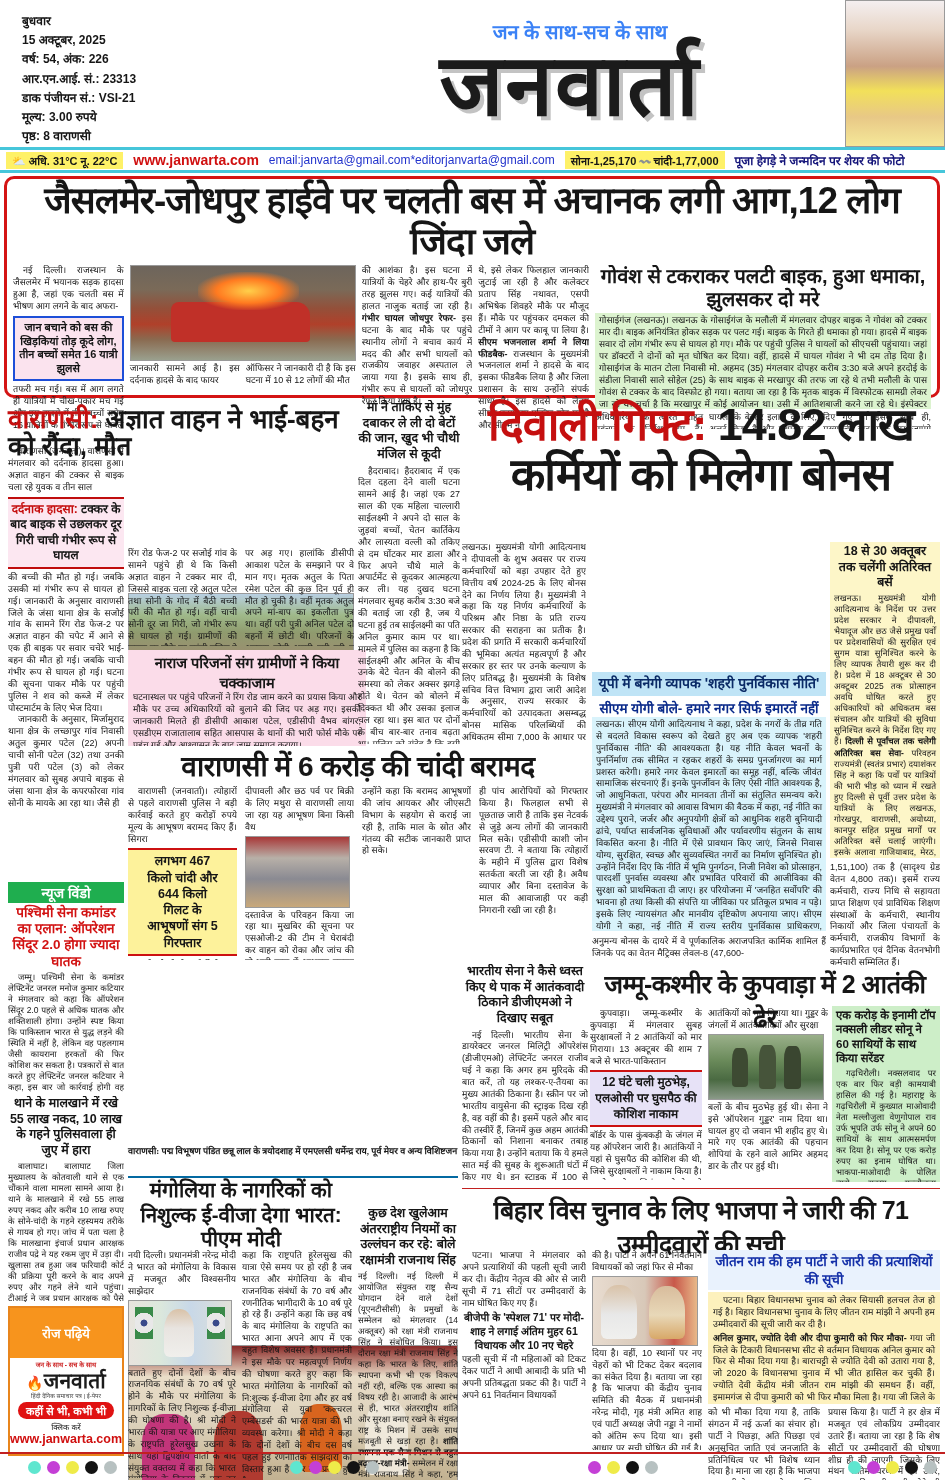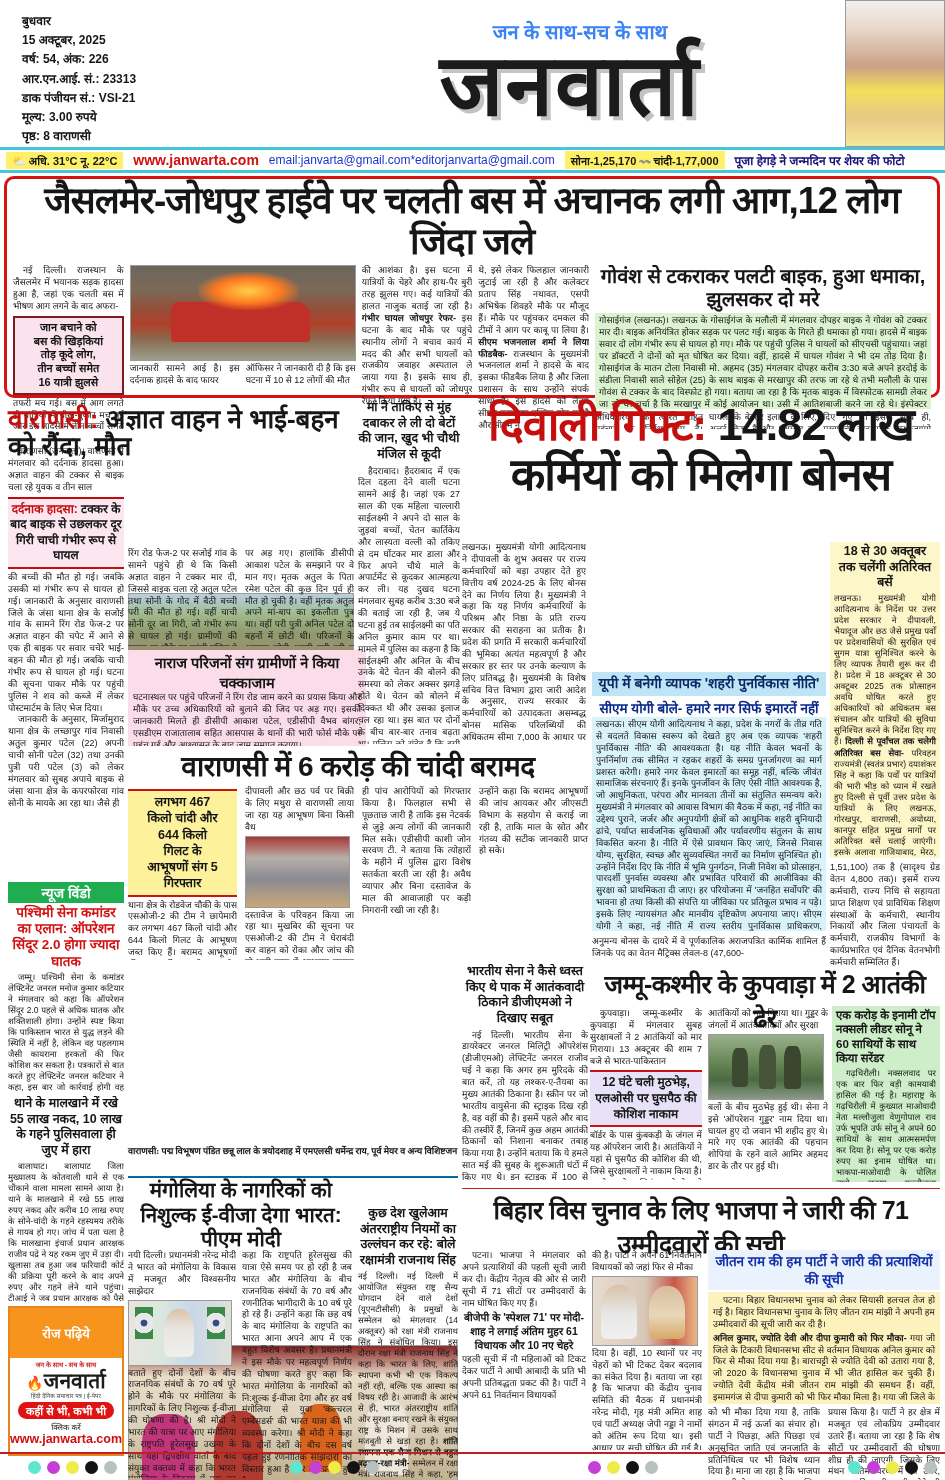--- a/index.html
+++ b/index.html
@@ -18,21 +18,21 @@
   .logo{font-weight:bold;font-size:86px;line-height:1;color:#1b1b1b;text-shadow:4px 4px 0 #c3c3c3;letter-spacing:2px;}
   
   .infobar{display:flex;align-items:center;gap:10px;border-top:3px solid #46c6da;border-bottom:3px solid #46c6da;box-sizing:border-box;padding:0 6px;background:#fff;}
   .chip{background:#fef167;padding:1px 6px;font-weight:bold;font-size:11px;white-space:nowrap;}
   .site{color:#d01010;font-weight:bold;font-size:14px;}
   .mail{color:#2233cc;font-size:12px;}
   .pooja-cap{color:#15157a;font-weight:bold;font-size:12px;white-space:nowrap;}
   
   .leadbox{border:3px solid #d41414;border-radius:10px;box-sizing:border-box;padding:2px 6px;background:#fff;}
   .lead-head{font-size:37px;font-weight:bold;text-align:center;line-height:1.1;letter-spacing:-1px;}
-  .pinkbox{background:#fbe3ee;border:2px solid #7f1d1d;font-weight:bold;text-align:center;font-size:11px;line-height:1.25;padding:3px 18px;margin:3px 0;}
+  .pinkbox{background:#fbe3ee;border:2px solid #1d4ed8;font-weight:bold;text-align:center;font-size:11px;line-height:1.25;padding:3px 4px;margin:3px 0;}
   .greenblock{background:#dcf3cf;padding:2px 4px;}
   .gov-head{font-size:20px;font-weight:bold;text-align:center;line-height:1.15;}
   .boldin{font-weight:bold;}
   
   .var-head{font-size:26px;font-weight:bold;line-height:1.05;}
   .red{color:#c50f0f;}
   .pinkbox2{background:#fce7f1;border-top:2px solid #c00d0d;border-bottom:2px solid #c00d0d;font-weight:bold;text-align:center;font-size:12px;line-height:1.3;padding:3px 1px;margin:3px 0;}
   .chakka{background:#fbdce9;padding:2px 5px;}
   .chakka-h{font-size:14.5px;font-weight:bold;text-align:center;}
   
@@ -169,30 +169,31 @@
   <div class="abs b9 j clip" style="left:592px;top:936px;width:234px;height:26px;">अनुमन्य बोनस के दायरे में वे पूर्णकालिक अराजपत्रित कार्मिक शामिल हैं जिनके पद का वेतन मैट्रिक्स लेवल-8 (47,600-</div>
   <div class="abs yellowcol clip" style="left:830px;top:542px;width:110px;height:316px;">
     <div class="side-head">18 से 30 अक्तूबर तक चलेंगी अतिरिक्त बसें</div>
     <p class="b85 j" style="margin-top:2px;"><span>लखनऊ। मुख्यमंत्री योगी आदित्यनाथ के निर्देश पर उत्तर प्रदेश सरकार ने दीपावली, भैयादूज और छठ जैसे प्रमुख पर्वों पर प्रदेशवासियों की सुरक्षित एवं सुगम यात्रा सुनिश्चित करने के लिए व्यापक तैयारी शुरू कर दी है। प्रदेश में 18 अक्टूबर से 30 अक्टूबर 2025 तक प्रोत्साहन अवधि घोषित करते हुए अधिकारियों को अधिकतम बस संचालन और यात्रियों की सुविधा सुनिश्चित करने के निर्देश दिए गए हैं। </span><b class="boldin">दिल्ली से पूर्वांचल तक चलेगी अतिरिक्त बस सेवा- </b><span>परिवहन राज्यमंत्री (स्वतंत्र प्रभार) दयाशंकर सिंह ने कहा कि पर्वों पर यात्रियों की भारी भीड़ को ध्यान में रखते हुए दिल्ली से पूर्वी उत्तर प्रदेश के यात्रियों के लिए लखनऊ, गोरखपुर, वाराणसी, अयोध्या, कानपुर सहित प्रमुख मार्गों पर अतिरिक्त बसें चलाई जाएंगी। इसके अलावा गाजियाबाद, मेरठ, मुरादाबाद, बरेली, सहारनपुर, आगरा, अलीगढ़ और इटावा के लिए भी बसों की संख्या बढ़ाई जाएगी।</span></p>
   </div>
   <div class="abs b9 j clip" style="left:830px;top:862px;width:110px;height:138px;">1,51,100) तक है (सादृश्य ग्रेड वेतन 4,800 तक)। इसमें राज्य कर्मचारी, राज्य निधि से सहायता प्राप्त शिक्षण एवं प्राविधिक शिक्षण संस्थाओं के कर्मचारी, स्थानीय निकायों और जिला पंचायतों के कर्मचारी, राजकीय विभागों के कार्यप्रभारित एवं दैनिक वेतनभोगी कर्मचारी सम्मिलित हैं।</div>
 
   <div class="abs silver-head" style="left:128px;top:746px;width:460px;">वाराणसी में 6 करोड़ की चांदी बरामद</div>
   <div class="abs" style="left:128px;top:786px;width:460px;height:174px;display:flex;gap:8px;">
     <div class="b9 j clip" style="width:109px;">
+      <p class="ind">वाराणसी (जनवार्ता)। त्योहारों से पहले वाराणसी पुलिस ने बड़ी कार्रवाई करते हुए करोड़ों रुपये मूल्य के आभूषण बरामद किए हैं। सिगरा</p>
       <div class="yellowbox">लगभग 467 किलो चांदी और 644 किलो गिलट के आभूषणों संग 5 गिरफ्तार</div>
       <p>थाना क्षेत्र के रोडवेज चौकी के पास एसओजी-2 की टीम ने छापेमारी कर लगभग 467 किलो चांदी और 644 किलो गिलट के आभूषण जब्त किए हैं। बरामद आभूषणों की बाजार कीमत करीब 6 करोड़ रुपये आंकी जा रही है। जानकारी के अनुसार,</p>
     </div>
     <div class="b9 j clip" style="width:109px;">
       <p>दीपावली और छठ पर्व पर बिक्री के लिए मथुरा से वाराणसी लाया जा रहा यह आभूषण बिना किसी वैध</p>
       <div class="photo" style="width:105px;height:72px;margin:2px 0;background:linear-gradient(180deg,#a83838 0%,#b8b0a8 30%,#8a8a92 60%,#c8a87a 100%);"></div>
       <p>दस्तावेज के परिवहन किया जा रहा था। मुखबिर की सूचना पर एसओजी-2 की टीम ने घेराबंदी कर वाहन को रोका और जांच की तो भारी मात्रा में आभूषण बरामद हुए। पुलिस ने इस प्रकरण में वाराणसी के</p>
     </div>
+    <div class="b9 j clip" style="width:109px;">उन्होंने कहा कि बरामद आभूषणों की जांच आयकर और जीएसटी विभाग के सहयोग से कराई जा रही है, ताकि माल के स्रोत और गंतव्य की सटीक जानकारी प्राप्त हो सके।</div>
     <div class="b9 j clip" style="width:109px;">ही पांच आरोपियों को गिरफ्तार किया है। फिलहाल सभी से पूछताछ जारी है ताकि इस नेटवर्क से जुड़े अन्य लोगों की जानकारी मिल सके। एडीसीपी काशी जोन सरवण टी. ने बताया कि त्योहारों के महीने में पुलिस द्वारा विशेष सतर्कता बरती जा रही है। अवैध व्यापार और बिना दस्तावेज के माल की आवाजाही पर कड़ी निगरानी रखी जा रही है।</div>
-    <div class="b9 j clip" style="width:109px;">उन्होंने कहा कि बरामद आभूषणों की जांच आयकर और जीएसटी विभाग के सहयोग से कराई जा रही है, ताकि माल के स्रोत और गंतव्य की सटीक जानकारी प्राप्त हो सके।</div>
   </div>
 
   <div class="abs clip" style="left:8px;top:882px;width:116px;height:210px;">
     <div class="nw-title">न्यूज विंडो</div>
     <div class="nw-head">पश्चिमी सेना कमांडर का एलान: ऑपरेशन सिंदूर 2.0 होगा ज्यादा घातक</div>
     <p class="b85 j ind">जम्मू। पश्चिमी सेना के कमांडर लेफ्टिनेंट जनरल मनोज कुमार कटियार ने मंगलवार को कहा कि ऑपरेशन सिंदूर 2.0 पहले से अधिक घातक और शक्तिशाली होगा। उन्होंने स्पष्ट किया कि पाकिस्तान भारत से युद्ध लड़ने की स्थिति में नहीं है, लेकिन वह पहलगाम जैसी कायराना हरकतों की फिर कोशिश कर सकता है। पत्रकारों से बात करते हुए लेफ्टिनेंट जनरल कटियार ने कहा, इस बार जो कार्रवाई होगी वह पहले से कहीं ज्यादा घातक होगी। इसमें कोई संदेह नहीं है। पाकिस्तान की हजार घावों से भारत को कमजोर करने की नीति अब भी जारी है, और भारतीय सेना इसके खिलाफ पूरी तरह तैयार है। जनरल कटियार के अनुसार, ऑपरेशन सिंदूर के दौरान हमने पाकिस्तान के कई पोस्ट और एयरबेस तबाह कर दिए थे। लेकिन वह फिर से कोई साजिश कर सकता है। हमें सतर्क रहना होगा और हम पूरी तरह तैयार हैं।</p>
   </div>
 
   <div class="abs clip" style="left:8px;top:1096px;width:116px;height:206px;">
     <div class="small-head">थाने के मालखाने में रखे 55 लाख नकद, 10 लाख के गहने पुलिसवाला ही जुए में हारा</div>

